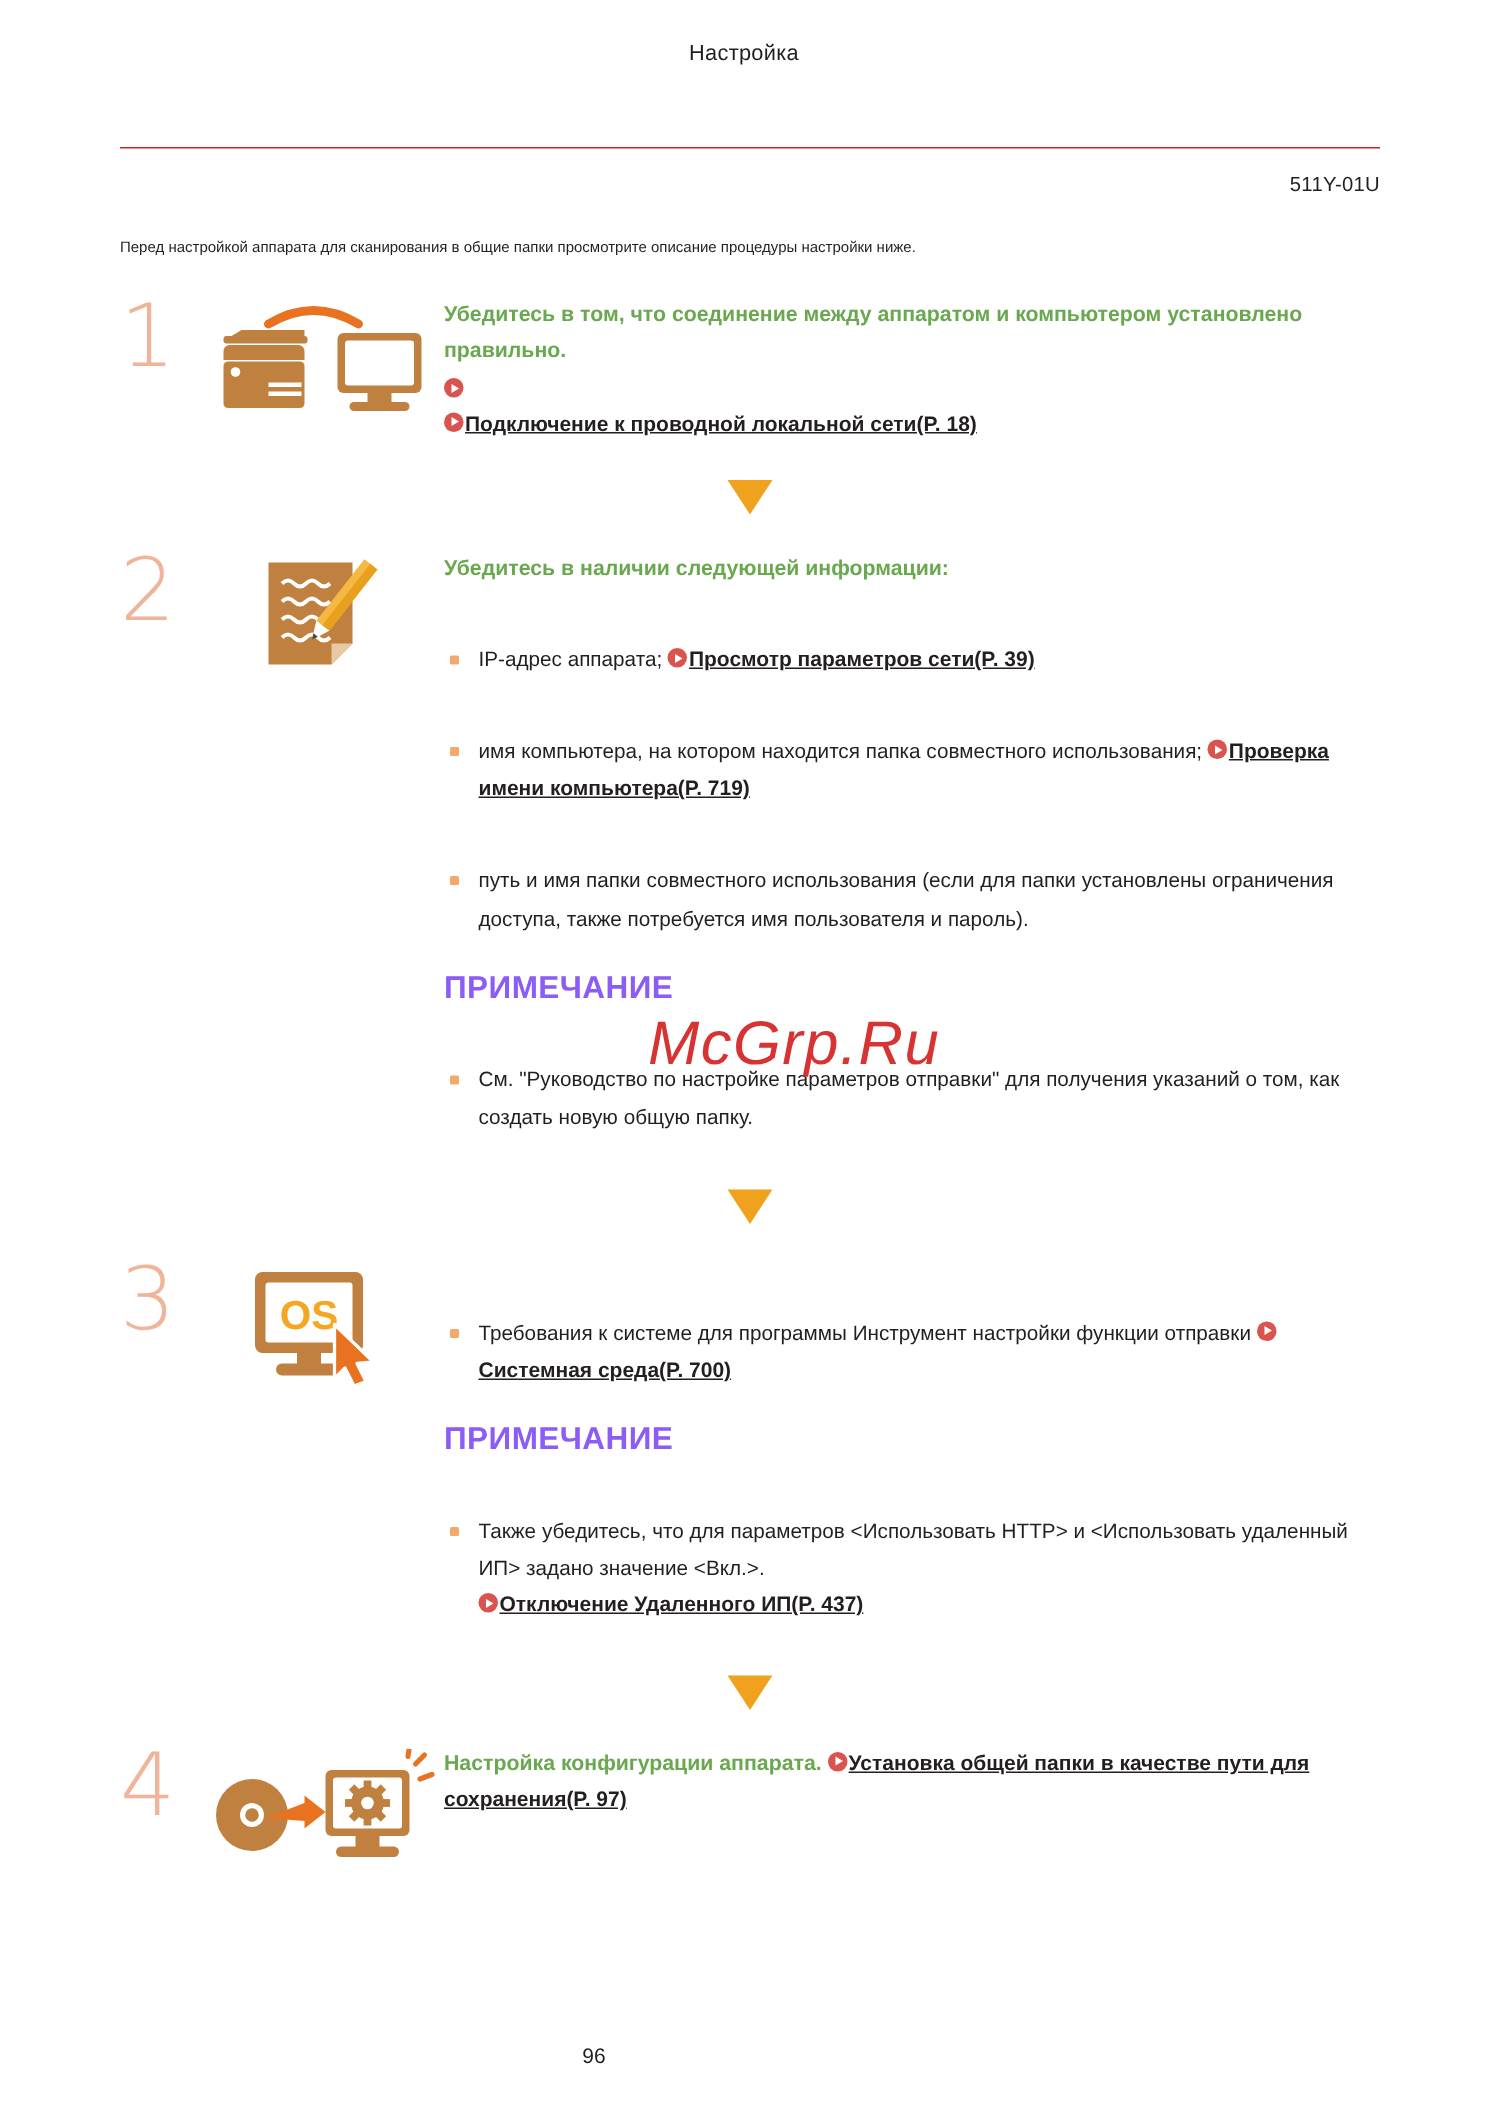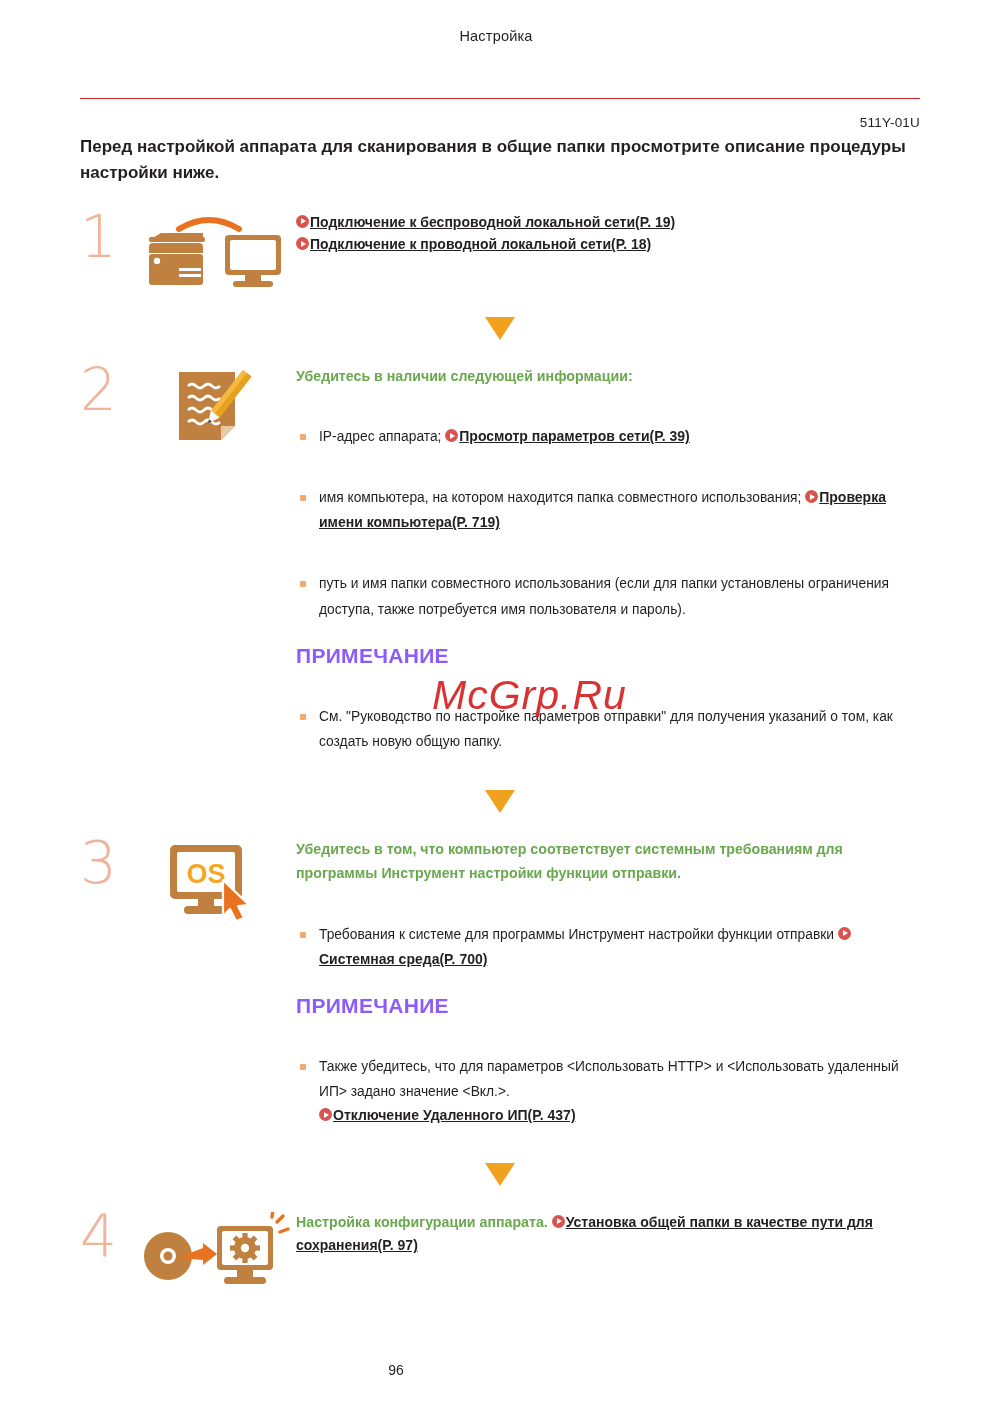--- a/index.html
+++ b/index.html
@@ -55,26 +55,25 @@
   }
   .doc-code {
     text-align: right;
     font-size: 13.5px;
     color: #231f20;
     margin-top: 16px;
     letter-spacing: .2px;
   }
 
   .intro {
-    font-size: 17px;
+    font-size: 10px;
     line-height: 1.55;
-    margin-top: 4px;
+    margin-top: 28px;
     max-width: 830px;
     color: #231f20;
-    font-weight: bold;
   }
 
   
   .step {
     position: relative;
     display: flex;
     align-items: flex-start;
     margin-top: 22px;
   }
   .step-num {
@@ -240,21 +239,22 @@
         <circle cx="16" cy="48" r="3.2" fill="#ffffff"></circle>
         <rect x="38" y="55" width="22" height="3" fill="#ffffff"></rect>
         <rect x="38" y="61" width="22" height="3" fill="#ffffff"></rect>
         <rect x="84" y="22" width="56" height="40" rx="4" fill="#c0803f"></rect>
         <rect x="89" y="27" width="46" height="30" rx="2" fill="#ffffff"></rect>
         <rect x="104" y="62" width="16" height="7" fill="#c0803f"></rect>
         <rect x="92" y="68" width="40" height="6" rx="3" fill="#c0803f"></rect>
       </svg>
     </div>
     <div class="step-body">
-      <a class="link-row" href="#"><span class="lnk-icon"></span><span>Подключение к беспроводной локальной сети(P. 19)</span></a>
+      <div class="step-heading">Убедитесь в том, что соединение между аппаратом и компьютером установлено правильно.</div>
+      <a class="link-row" href="#"><span class="lnk-icon"></span></a>
       <a class="link-row" href="#"><span class="lnk-icon"></span><span>Подключение к проводной локальной сети(P. 18)</span></a>
     </div>
   </div>
 
   <div class="sep-arrow">
       <i></i>
     </div>
 
   <div class="step">
     <div class="step-num">2</div>
@@ -301,21 +301,20 @@
       <svg width="120" height="84" viewBox="0 0 120 84" xmlns="http://www.w3.org/2000/svg">
         <rect x="14" y="6" width="72" height="54" rx="5" fill="#c0803f"></rect>
         <rect x="21" y="13" width="58" height="40" rx="2" fill="#ffffff"></rect>
         <text x="50" y="44" font-family="Liberation Sans, sans-serif" font-size="27" font-weight="bold" fill="#f5a623" text-anchor="middle">OS</text>
         <rect x="42" y="60" width="16" height="8" fill="#c0803f"></rect>
         <rect x="28" y="67" width="44" height="8" rx="4" fill="#c0803f"></rect>
         <path d="M67 41 L93 66 L82 67 L88 79 L80 82 L74 70 L67 77 Z" fill="#e8721f" stroke="#ffffff" stroke-width="2.2" stroke-linejoin="round"></path>
       </svg>
     </div>
     <div class="step-body">
-      <div class="step-heading">Убедитесь в том, что компьютер соответствует системным требованиям для программы Инструмент настройки функции отправки.</div>
       <ul class="blist">
         <li><span>Требования к системе для программы Инструмент настройки функции отправки </span><a class="link-row" style="display:inline" href="#"><span class="lnk-icon"></span><span>Системная среда(P. 700)</span></a></li>
       </ul>
 
       <div class="note-title">ПРИМЕЧАНИЕ</div>
       <ul class="blist">
         <li>
           <span>Также убедитесь, что для параметров &lt;Использовать HTTP&gt; и &lt;Использовать удаленный ИП&gt; задано значение &lt;Вкл.&gt;.</span>
           <a class="link-row" href="#"><span class="lnk-icon"></span><span>Отключение Удаленного ИП(P. 437)</span></a>
         </li>

